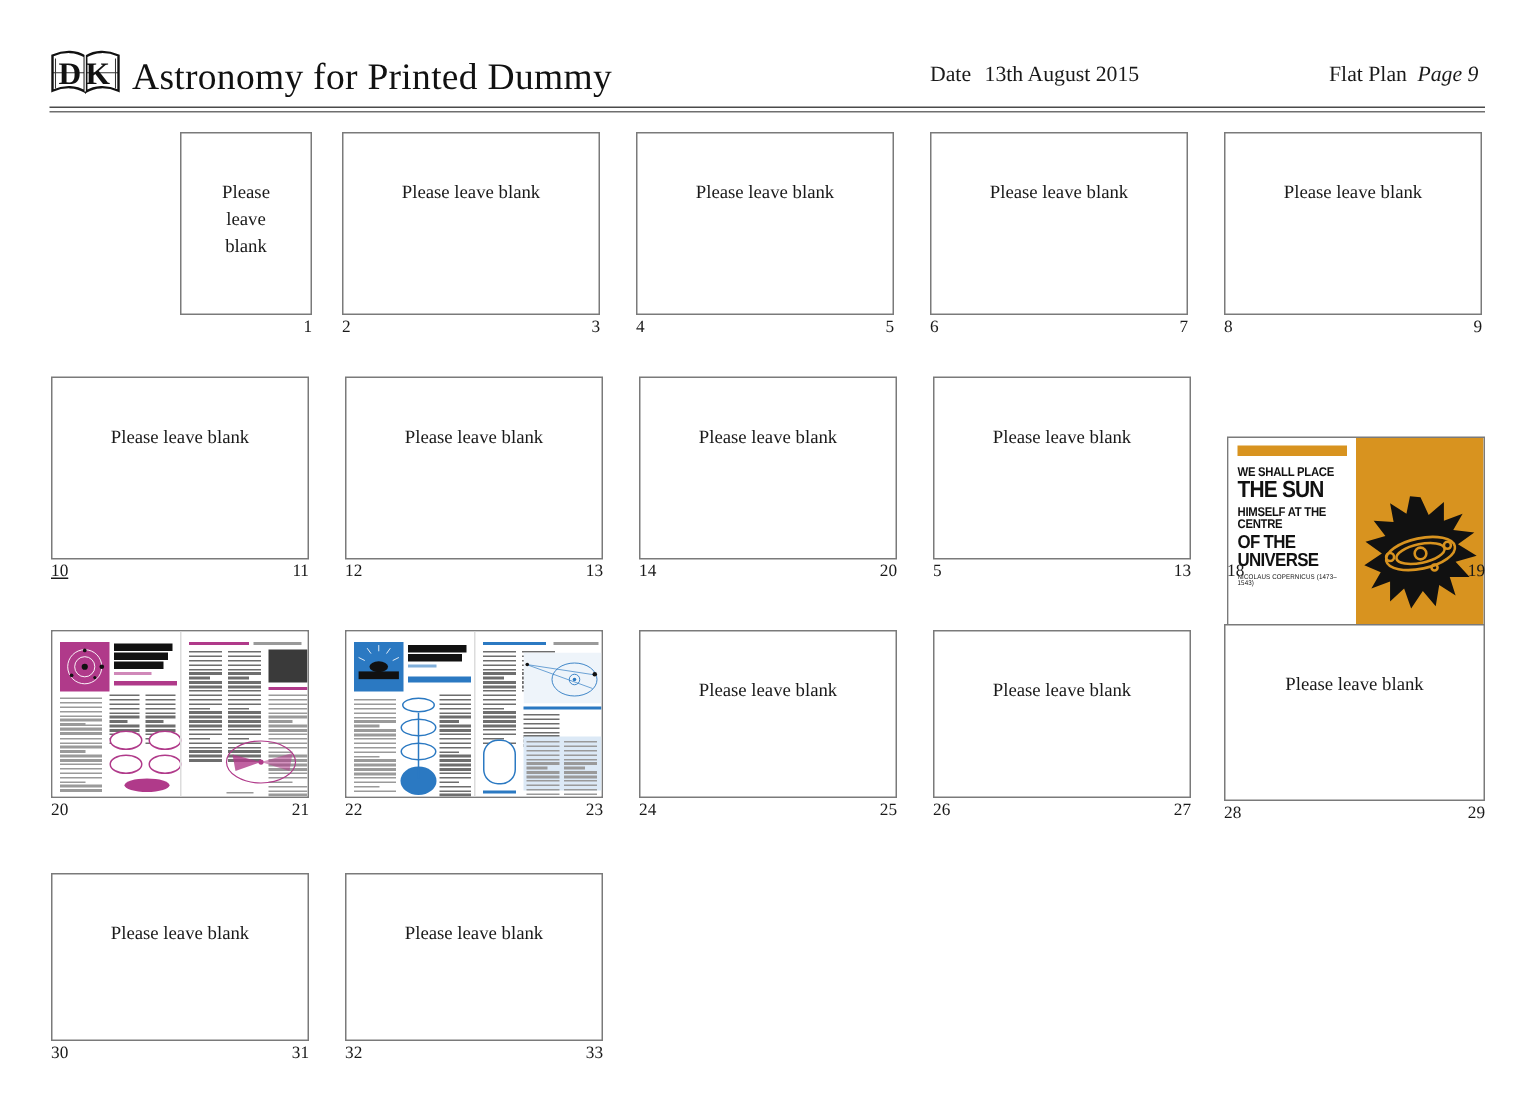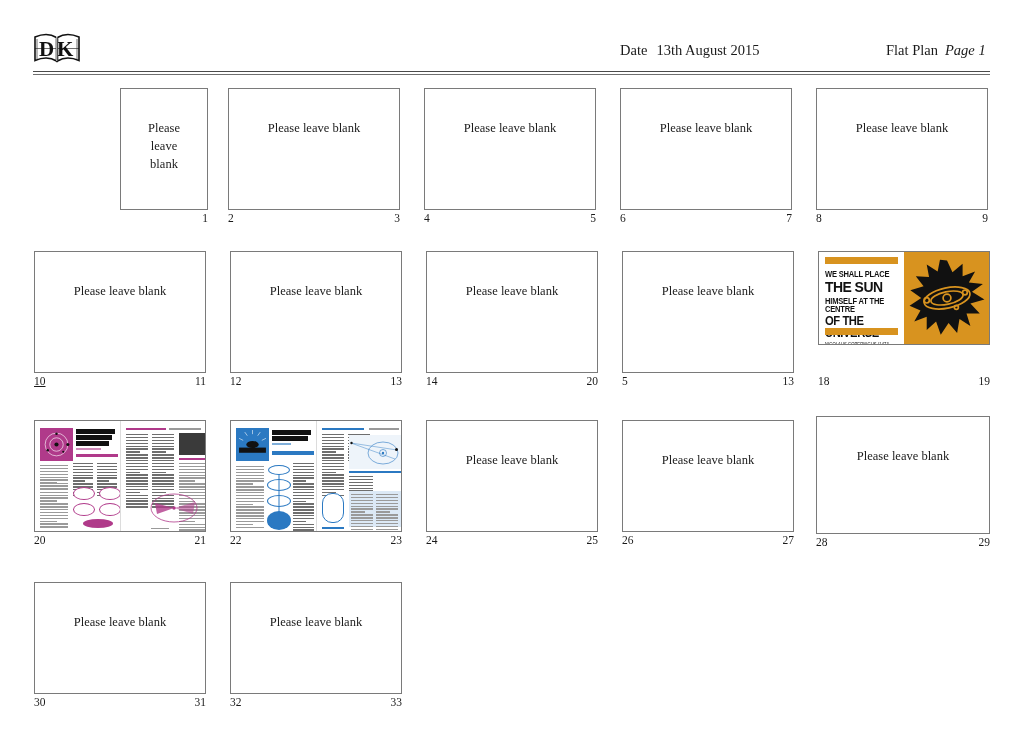--- a/index.html
+++ b/index.html
@@ -120,27 +120,28 @@
         <g fill="#111" font-family="Liberation Serif, serif" font-weight="700">
           <text x="6" y="25" font-size="21">D</text>
           <text x="24" y="25" font-size="21">K</text>
         </g>
         <g fill="none" stroke="#fff" stroke-width="0.9">
           <path d="M23.8 5 L23.8 30"></path>
         </g>
       </svg>
     </div>
 
+    <div id="doc-title">Astronomy for Printed Dummy</div>
 
     <div id="date-block">
       <span class="lbl">Date</span><span class="val">13th August 2015</span>
     </div>
 
     <div id="flatplan-block">
-      <span>Flat Plan</span><span class="pg">Page 1</span>
+      <span>Flat Plan</span><span class="pg">Page 9</span>
     </div>
 
     <div id="rule">
       <div class="l1"></div>
         <div class="l2"></div>
     </div>
   </div>
 
   <div id="grid">
       <div class="row" style="left: 0px; top: 88px; width: 1024px;">
@@ -204,21 +205,21 @@
           <div class="num right" style="top: 125px;">20</div>
         </div>
         <div class="cell" style="left: 622px; top: 0px; width: 172px; height: 138px;">
           <div class="thumb blank" style="width: 172px; height: 122px;">
             <div class="blanktext">Please leave blank</div>
           </div>
           <div class="num left" style="top: 125px;">5</div>
           <div class="num right" style="top: 125px;">13</div>
         </div>
         <div class="cell" style="left: 818px; top: 0px; width: 172px; height: 138px;">
-          <div class="thumb" style="width: 172px; height: 94px;">
+          <div class="thumb" style="width: 172px; height: 156px; margin-top: 40px;">
   <div class="art">
     <div class="sun-left">
       <div class="sun-bar"></div>
       <div class="sun-quote">
         <div class="sq1">WE SHALL PLACE</div>
         <div class="sq2">THE SUN</div>
         <div class="sq3">HIMSELF AT THE CENTRE</div>
         <div class="sq4">OF THE UNIVERSE</div>
         <div class="sq5">NICOLAUS COPERNICUS (1473–1543)</div>
       </div>

